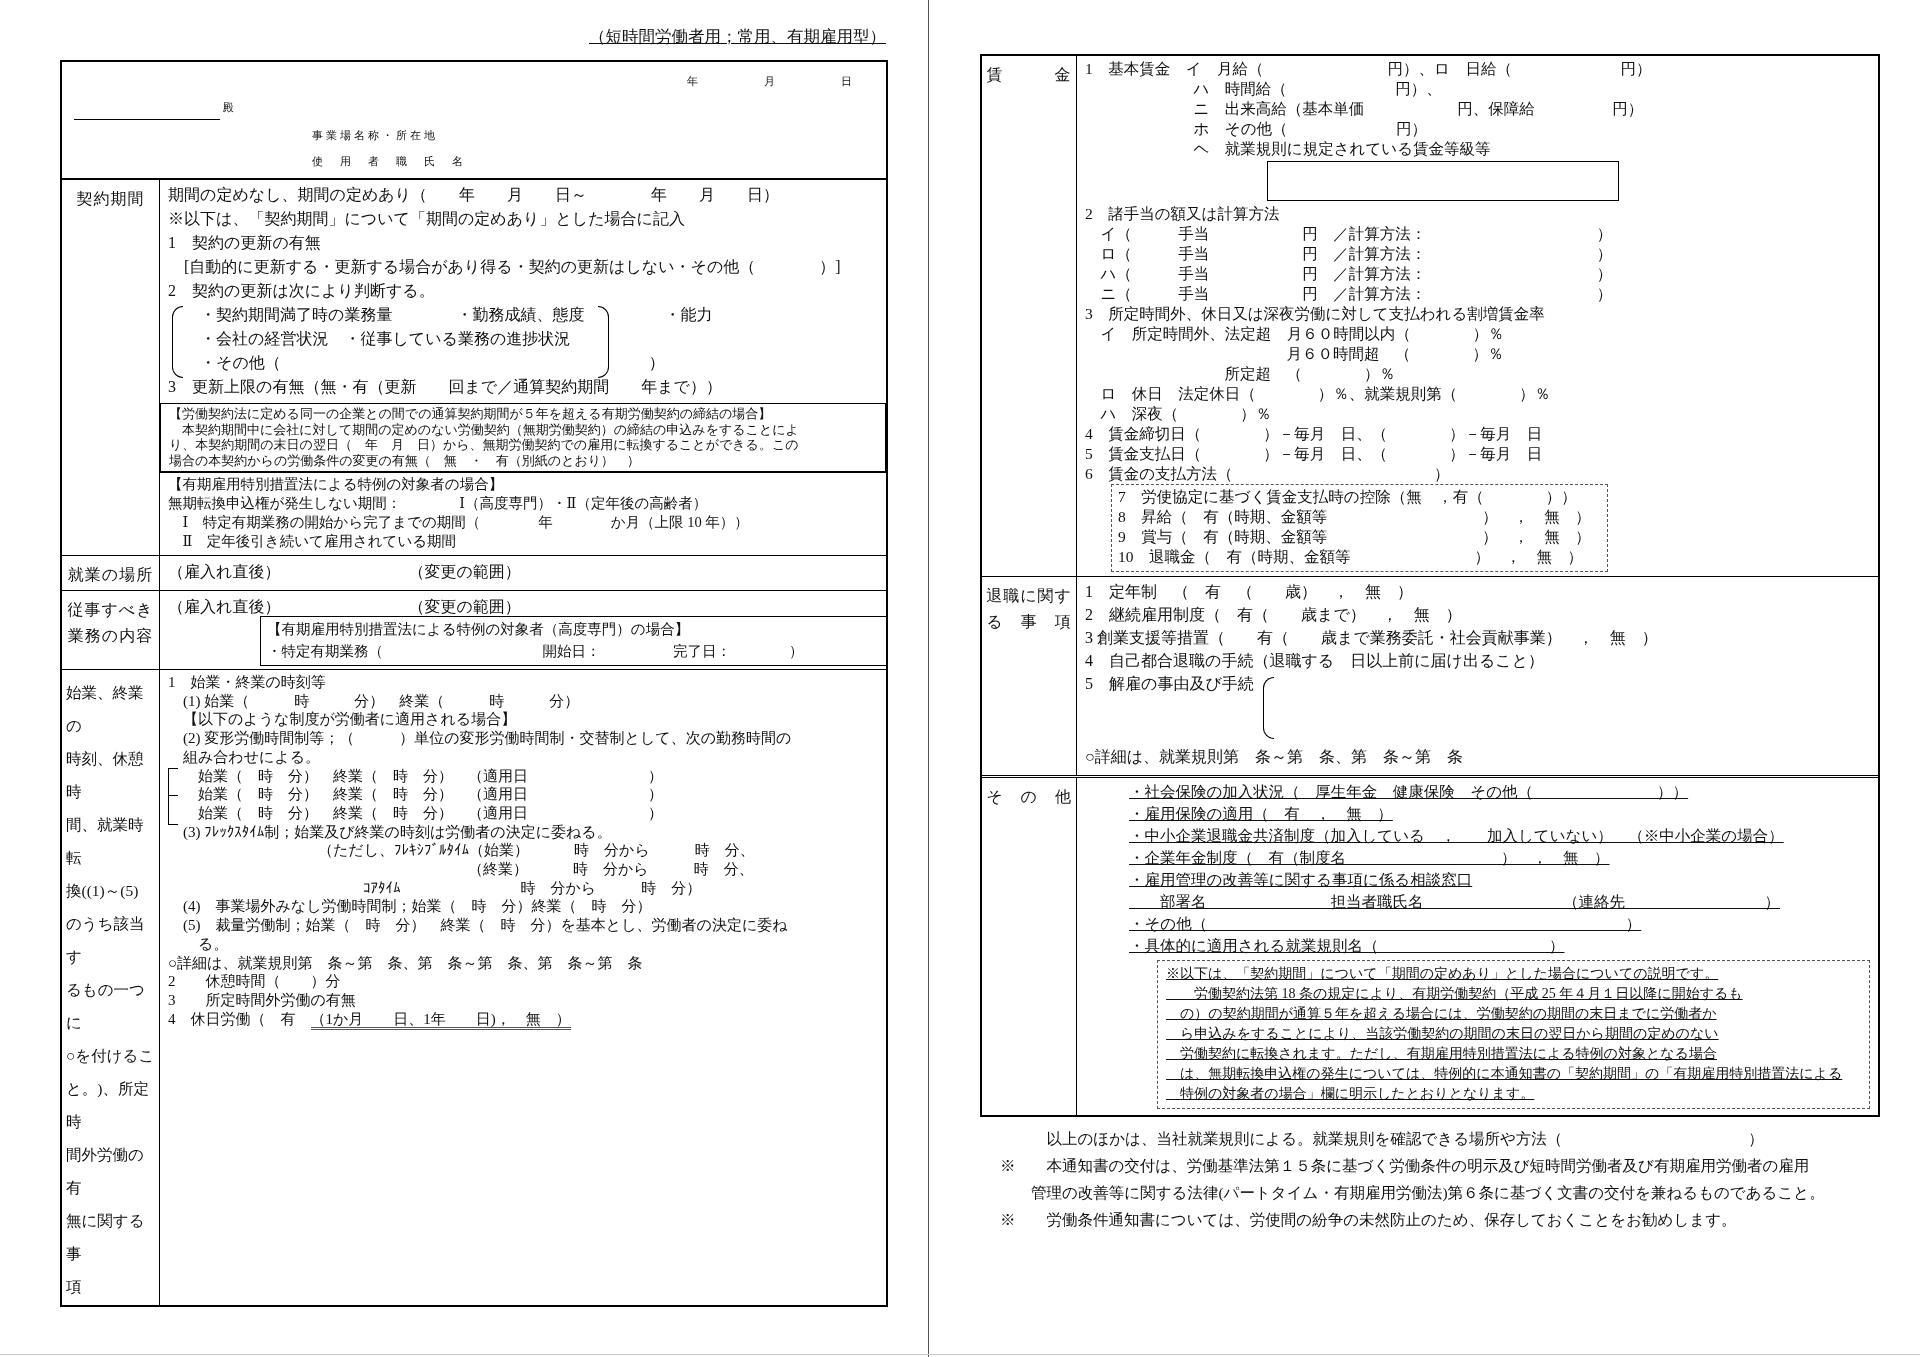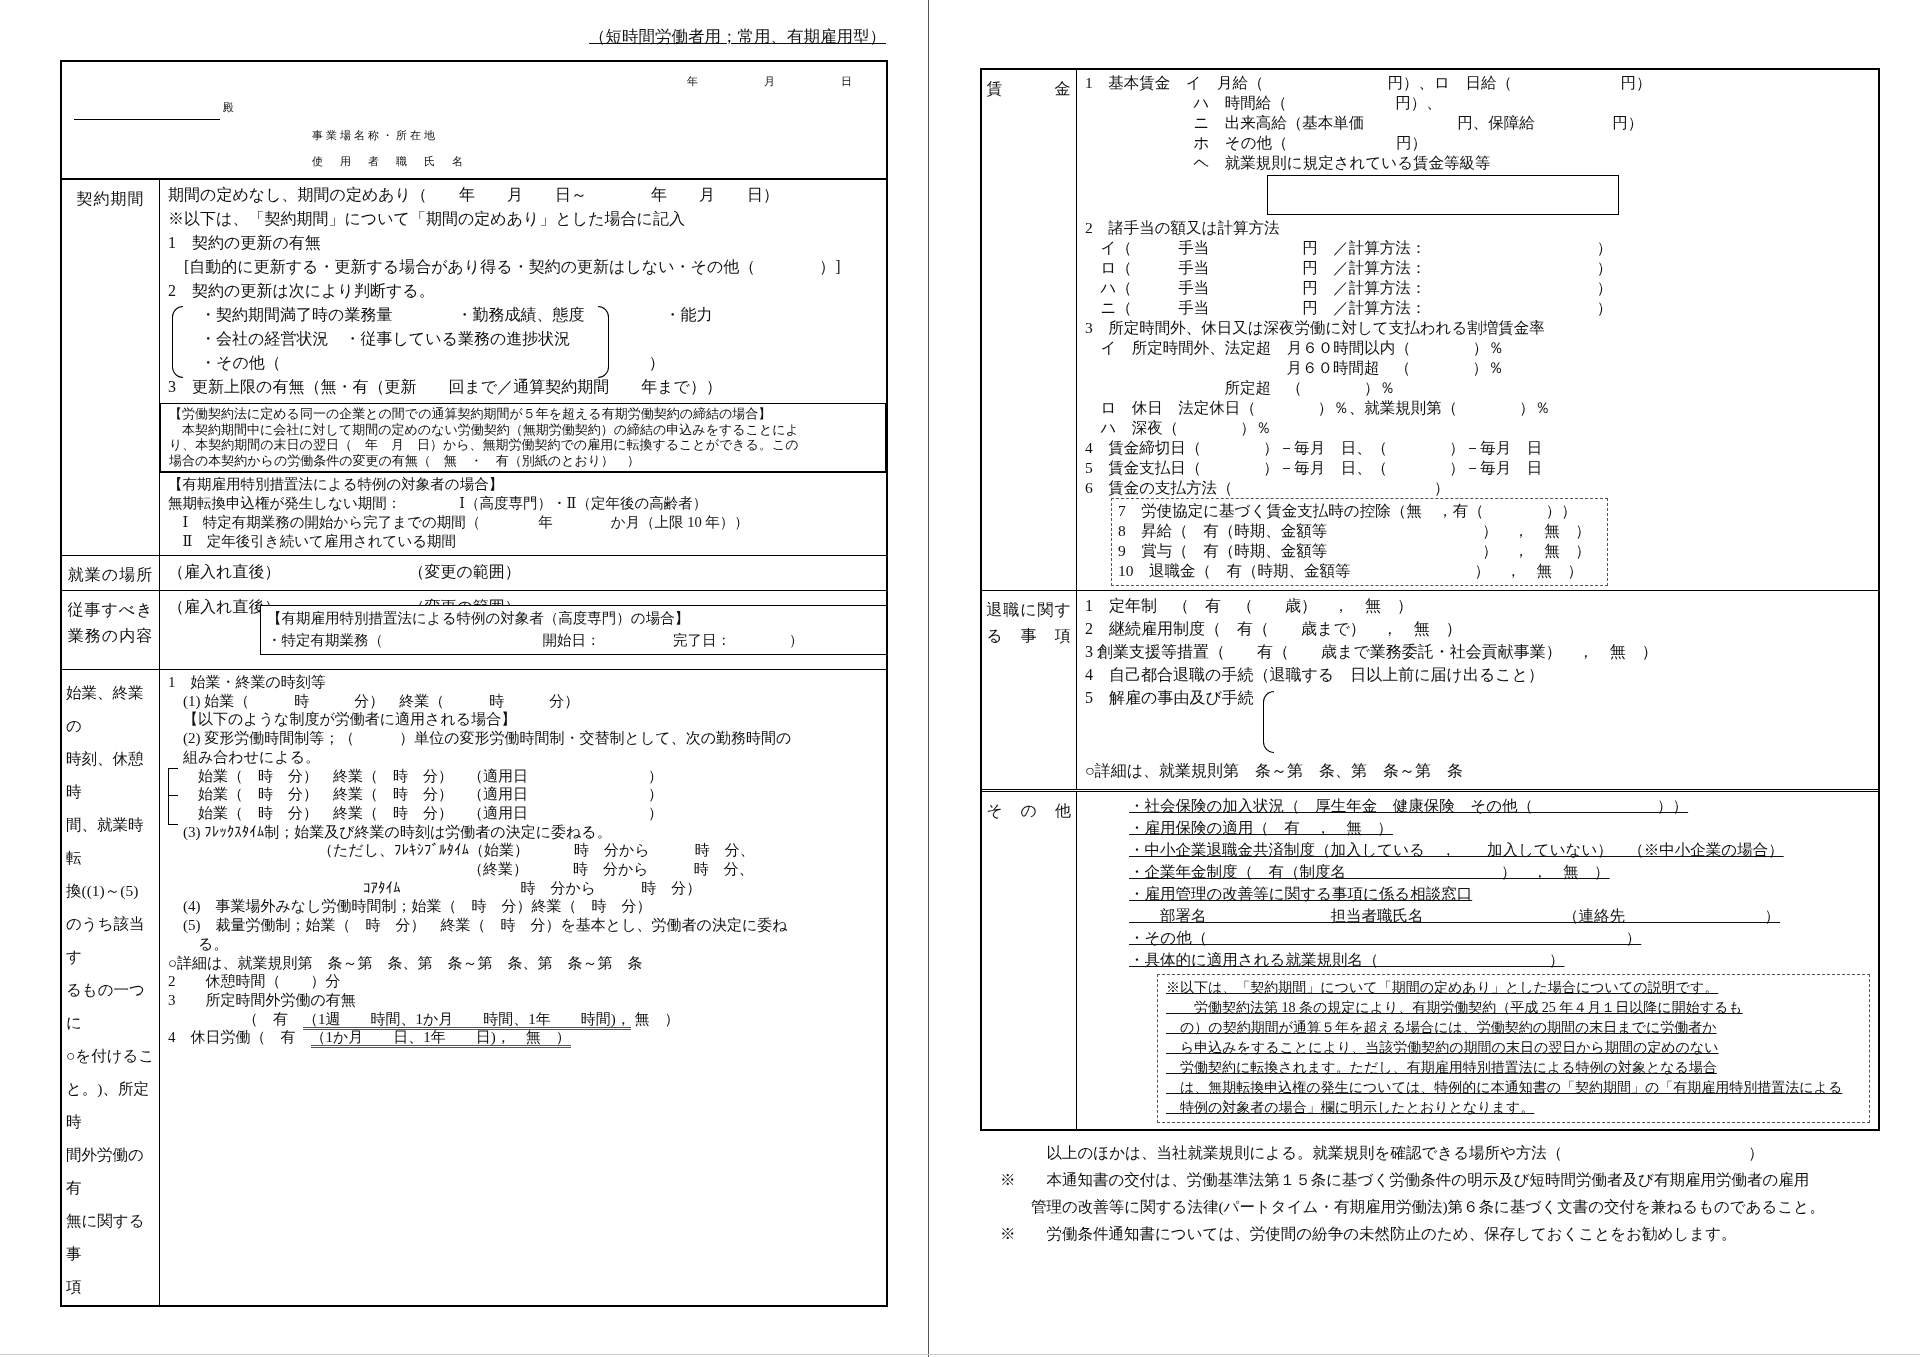--- a/index.html
+++ b/index.html
@@ -46,31 +46,31 @@
   .bparen{position:absolute;width:11px;box-sizing:border-box;}
   .bparen.left{border-left:1.4px solid #000;border-top:1.4px solid #000;border-bottom:1.4px solid #000;
                border-radius:13px 0 0 13px;}
   .bparen.right{border-right:1.4px solid #000;border-top:1.4px solid #000;border-bottom:1.4px solid #000;
                 border-radius:0 13px 13px 0;}
   .kp-left{left:12px;top:126px;height:72px;}
   .kp-right{left:438px;top:126px;height:72px;}
 
   .row-shugyo .rcontent{font-size:16px;line-height:25px;min-height:30px;}
   .row-juji .rcontent{font-size:16px;line-height:25px;min-height:78px;}
-  .juji-box{position:absolute;left:100px;top:14px;right:-1px;border:1.5px solid #000;
+  .juji-box{position:absolute;left:100px;top:25px;right:-1px;border:1.5px solid #000;
             background:#fff;padding:1px 6px 3px 6px;font-size:14.5px;line-height:22px;box-sizing:border-box;}
 
   .row-shigyo .rlabel{text-align:left;padding-left:4px;font-size:15.5px;line-height:33px;letter-spacing:0;}
   .row-shigyo .rcontent{font-size:15px;line-height:18.7px;}
   .ebracket{position:absolute;left:8px;top:98px;height:57px;width:10px;border-left:1.4px solid #000;}
   .ebracket i{position:absolute;left:0;width:9px;height:1.4px;background:#000;display:block;}
   .ebracket i.t{top:0;} .ebracket i.m{top:27px;} .ebracket i.b{bottom:0;}
 
   
-  .page2{position:absolute;left:980px;top:68px;width:900px;}
+  .page2{position:absolute;left:980px;top:54px;width:900px;}
   .page2 .rlabel{width:95px;flex:0 0 95px;}
   .row-chingin{border-top:none;}
   .row-chingin .rcontent{font-size:15.5px;line-height:20px;}
   .wage-grade-box{margin:2px 0 3px 182px;width:352px;height:40px;border:1.5px solid #000;box-sizing:border-box;}
   .dashedbox{border:1.5px dashed #555;width:fit-content;margin-left:26px;padding:2px 16px 4px 6px;}
   .row-taishoku .rcontent{font-size:16px;line-height:23px;min-height:198px;}
   .kaiko-gap{position:relative;height:50px;}
   .kaiko-paren{left:178px;top:-18px;height:62px;}
   .row-sonota{border-top:3px double #000;gap:44px;}
   .row-sonota .rcontent{font-size:15.5px;line-height:22px;text-decoration:underline;}
@@ -176,21 +176,20 @@
             <div class="line">　(3) ﾌﾚｯｸｽﾀｲﾑ制；始業及び終業の時刻は労働者の決定に委ねる。</div>
             <div class="line">　　　　　　　　　　（ただし、ﾌﾚｷｼﾌﾞﾙﾀｲﾑ（始業）　　　時　分から　　　時　分、</div>
             <div class="line">　　　　　　　　　　　　　　　　　　　　（終業）　　　時　分から　　　時　分、</div>
             <div class="line">　　　　　　　　　　　　　ｺｱﾀｲﾑ　　　　　　　　時　分から　　　時　分）</div>
             <div class="line">　(4)　事業場外みなし労働時間制；始業（　時　分）終業（　時　分）</div>
             <div class="line">　(5)　裁量労働制；始業（　時　分）　終業（　時　分）を基本とし、労働者の決定に委ね</div>
             <div class="line">　　る。</div>
             <div class="line">○詳細は、就業規則第　条～第　条、第　条～第　条、第　条～第　条</div>
             <div class="line">2　　休憩時間（　　）分</div>
             <div class="line">3　　所定時間外労働の有無</div>
-            <div class="line"><span>　　　　　（　有　</span><span class="ul">（1週　　時間、1か月　　時間、1年　　時間)，</span><span> 無　）</span></div>
             <div class="line"><span>4　休日労働（　有　</span><span class="ul">（1か月　　日、1年　　日)，　無　）</span><span></span></div>
           </div>
         <div class="ebracket">
             <i class="t"></i>
             <i class="m"></i>
             <i class="b"></i>
           </div>
       </div>
     </div>
 

